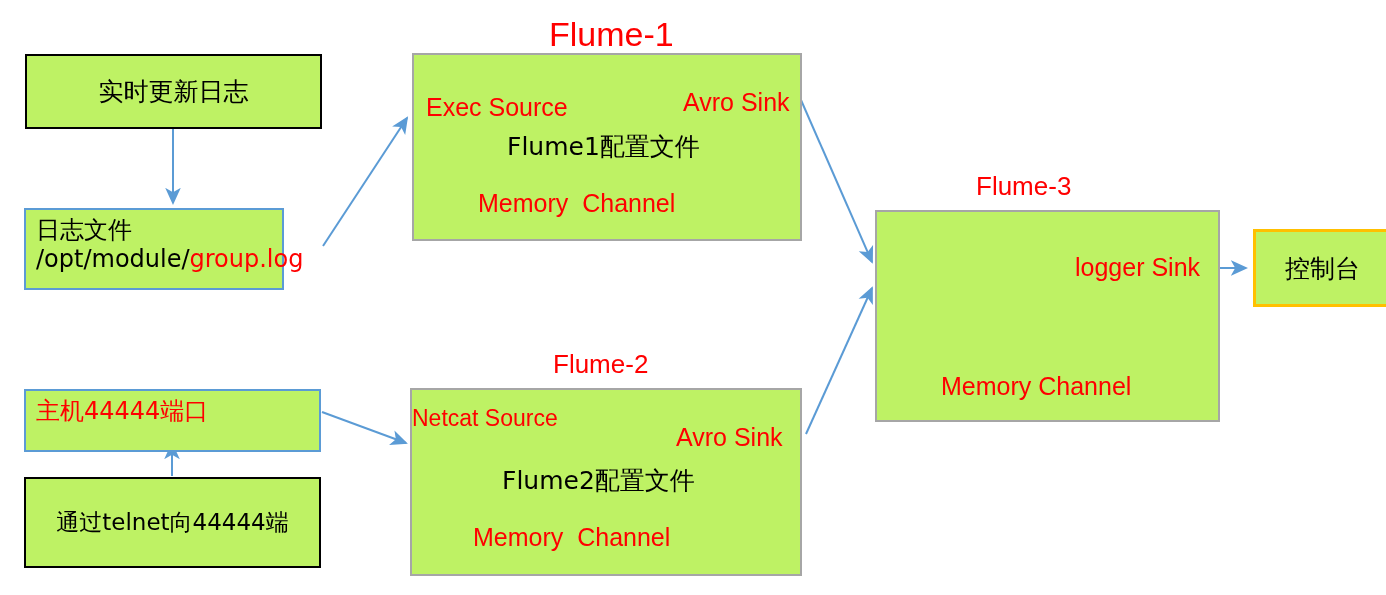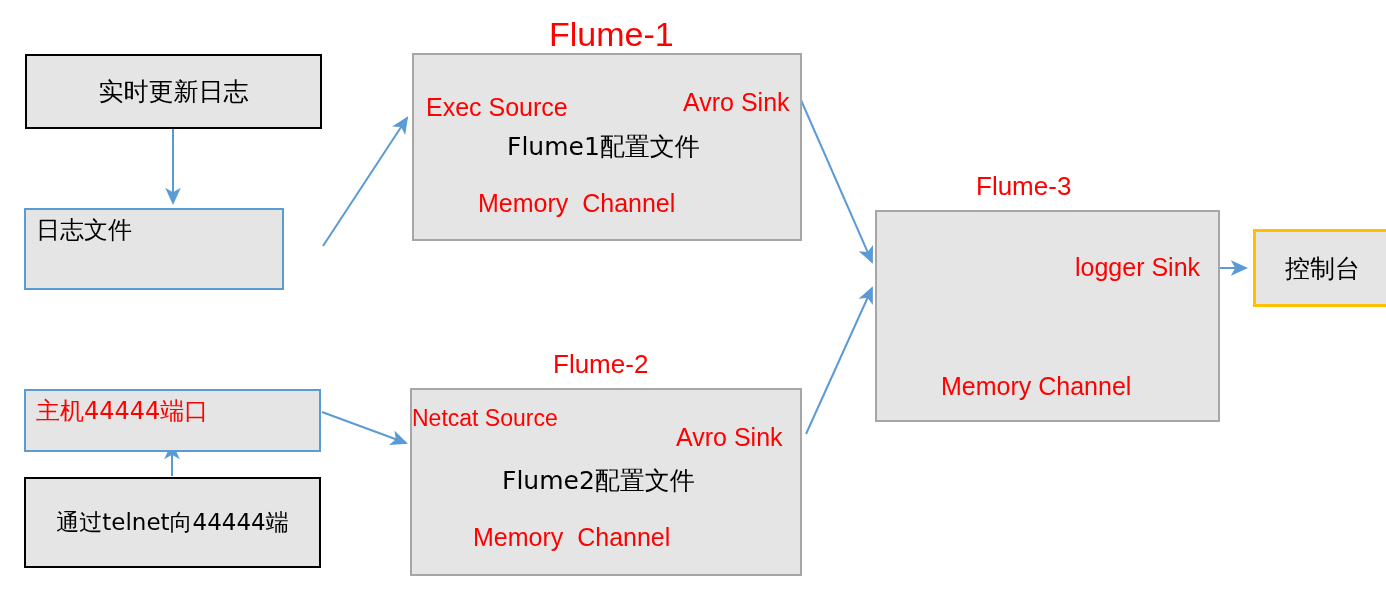--- a/index.html
+++ b/index.html
@@ -1,20 +1,20 @@
 <!DOCTYPE html>
 <html><head>
 <meta charset="utf-8">
 <style>
   html,body{margin:0;padding:0;background:#ffffff;}
   body{width:1386px;height:595px;overflow:hidden;
        font-family:"Liberation Sans","DejaVu Sans",sans-serif;}
   #stage{position:relative;width:1386px;height:595px;background:#fff;}
   #wires{position:absolute;left:0;top:0;width:1386px;height:595px;}
-  .box{position:absolute;box-sizing:border-box;background:#e5e5e5;}
+  .box{position:absolute;box-sizing:border-box;background:#bef264;}
   .b-black{border:2.5px solid #000000;}
   .b-blue{border:2.5px solid #5b9bd5;}
   .b-gray{border:2.5px solid #a6a6a6;}
   .b-gold{border:3px solid #ffc000;}
   .lbl{position:absolute;white-space:pre;line-height:1.18;}
   .red{color:#ff0000;}
   .blk{color:#000000;}
   .ctr{display:flex;align-items:center;justify-content:center;text-align:center;}
   .cjk{font-family:"DejaVu Sans","Liberation Sans",sans-serif;}
 </style>
@@ -59,20 +59,23 @@
 
     <line x1="1206" y1="268" x2="1246" y2="268" stroke="#5b9bd5" stroke-width="2" marker-end="url(#ah)"></line>
   </svg>
 
   <div class="box b-black ctr cjk" style="left:25px;top:54px;width:297px;height:75px;">
     <span class="blk" style="font-size:25px;">实时更新日志</span>
   </div>
 
   <div class="box b-blue cjk" style="left:24px;top:208px;width:260px;height:82px;padding:6px 0 0 10px;">
     <div class="blk" style="font-size:24px;line-height:1.22;">日志文件</div>
+    <div style="font-size:24px;line-height:1.22;">
+      <span class="blk">/opt/module/</span><span class="red">group.log</span>
+    </div>
   </div>
 
   <div class="box b-blue cjk" style="left:24px;top:389px;width:297px;height:63px;padding:4px 0 0 10px;">
     <span class="red" style="font-size:24px;">主机44444端口</span>
   </div>
 
   <div class="box b-black ctr cjk" style="left:24px;top:477px;width:297px;height:91px;flex-direction:row;justify-content:center;">
     <span class="blk" style="font-size:23px;">通过telnet向44444端</span>
   </div>
 

